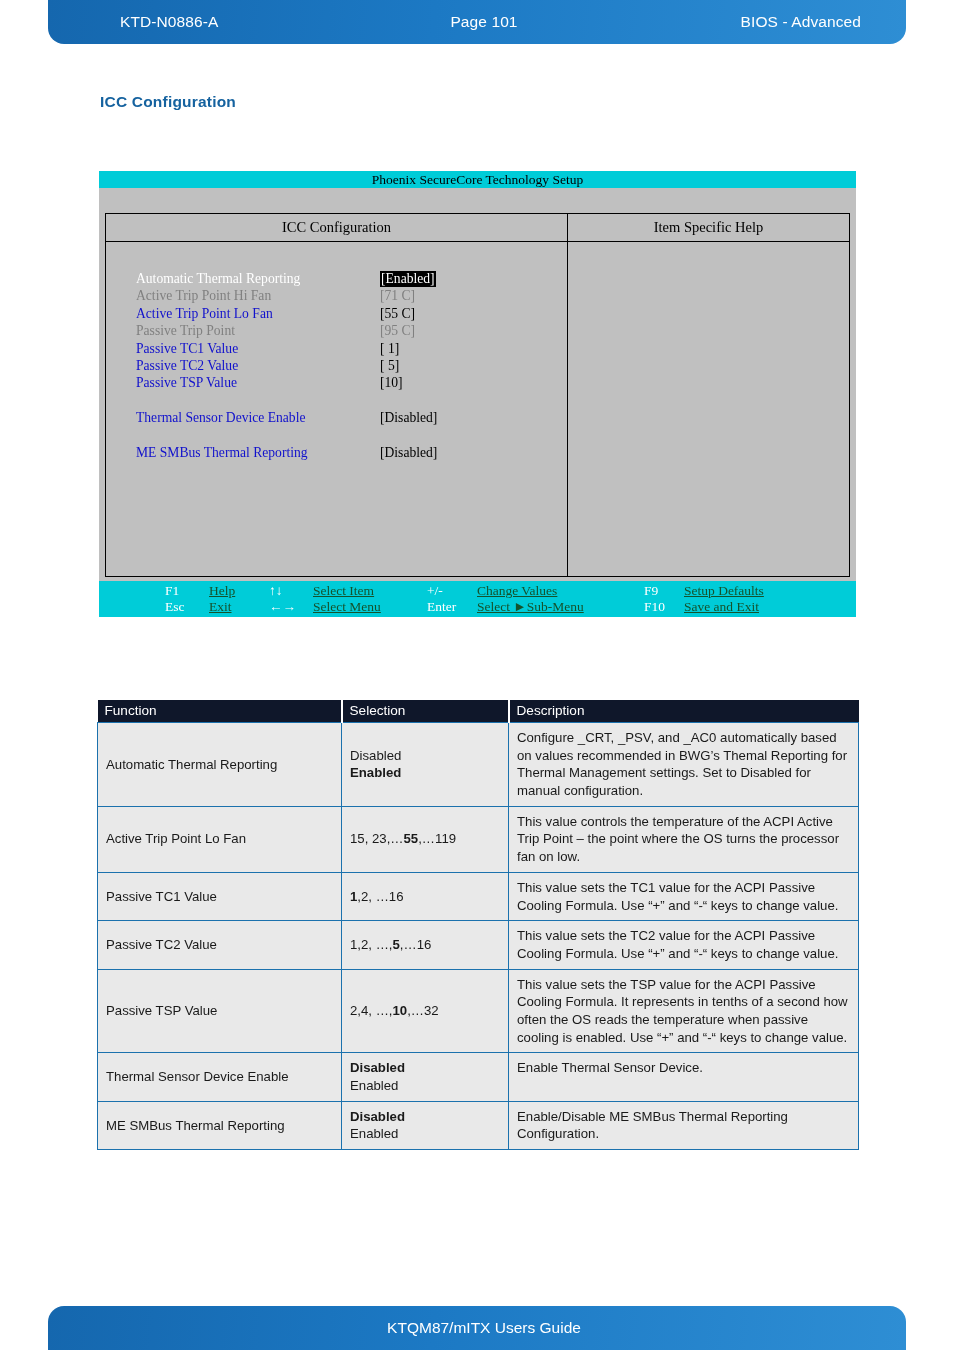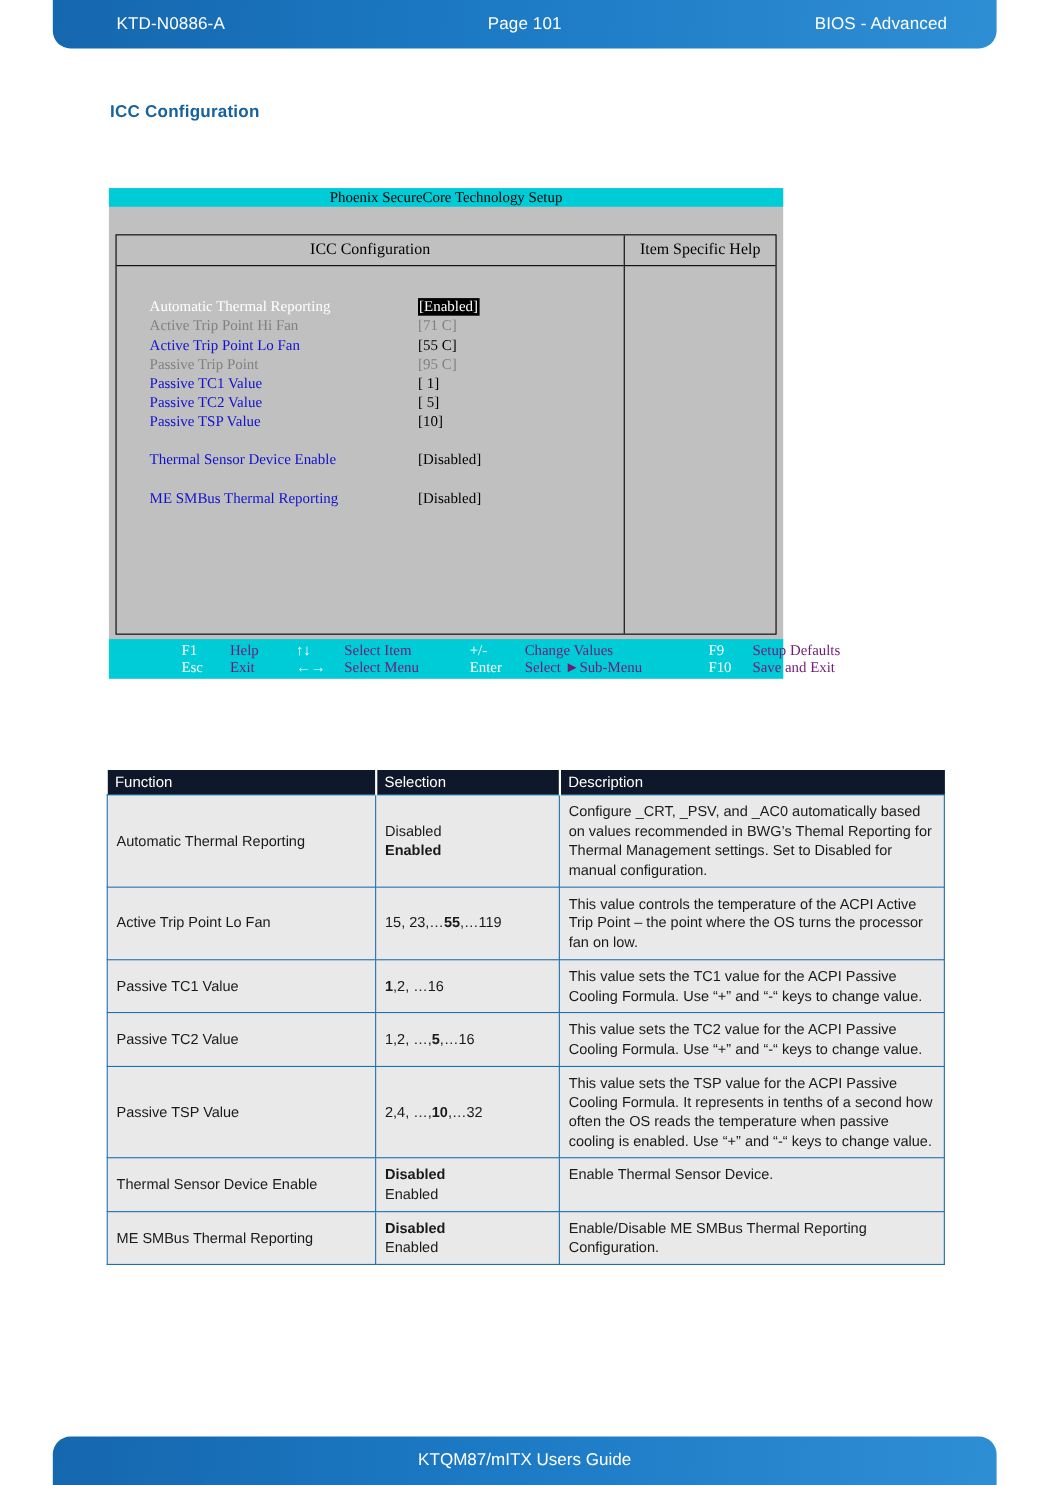--- a/index.html
+++ b/index.html
@@ -31,20 +31,21 @@
   }
   .page-bar.bottom {
     top: 1306px;
     height: 44px;
     border-top-left-radius: 16px;
     border-top-right-radius: 16px;
   }
   .page-bar-inner {
     position: relative;
     height: 100%;
+    margin-left: 14px;
   }
   .hdr-left, .hdr-center, .hdr-right {
     position: absolute;
     top: 50%;
     transform: translateY(-50%);
     font-size: 15.5px;
     letter-spacing: .1px;
     white-space: nowrap;
   }
   .hdr-left   { left: 58px; }
@@ -68,21 +69,21 @@
     font-weight: bold;
     color: #15629f;
     letter-spacing: .2px;
   }
 
   
   .bios {
     position: absolute;
     left: 99px;
     top: 171px;
-    width: 613px;
+    width: 757px;
     height: 446px;
     background: #c0c0c0;
     font-family: "Liberation Serif", serif;
   }
   .bios-title {
     height: 17px;
     line-height: 17px;
     background: #00ccd8;
     color: #000000;
     text-align: center;
@@ -175,21 +176,21 @@
     box-sizing: border-box;
   }
   .fr {
     height: 16px;
     line-height: 16px;
     position: relative;
     font-size: 13.5px;
   }
   .fr span { position: absolute; top: 0; white-space: nowrap; }
   .k { color: #ffffff; }
-  .d { color: #701a75; }
+  .d { color: #14532d; text-decoration: underline; }
   .p1 { left: 66px; }
   .p2 { left: 110px; }
   .p3 { left: 170px; }
   .p4 { left: 214px; }
   .p5 { left: 328px; }
   .p6 { left: 378px; }
   .p7 { left: 545px; }
   .p8 { left: 585px; }
 
   

